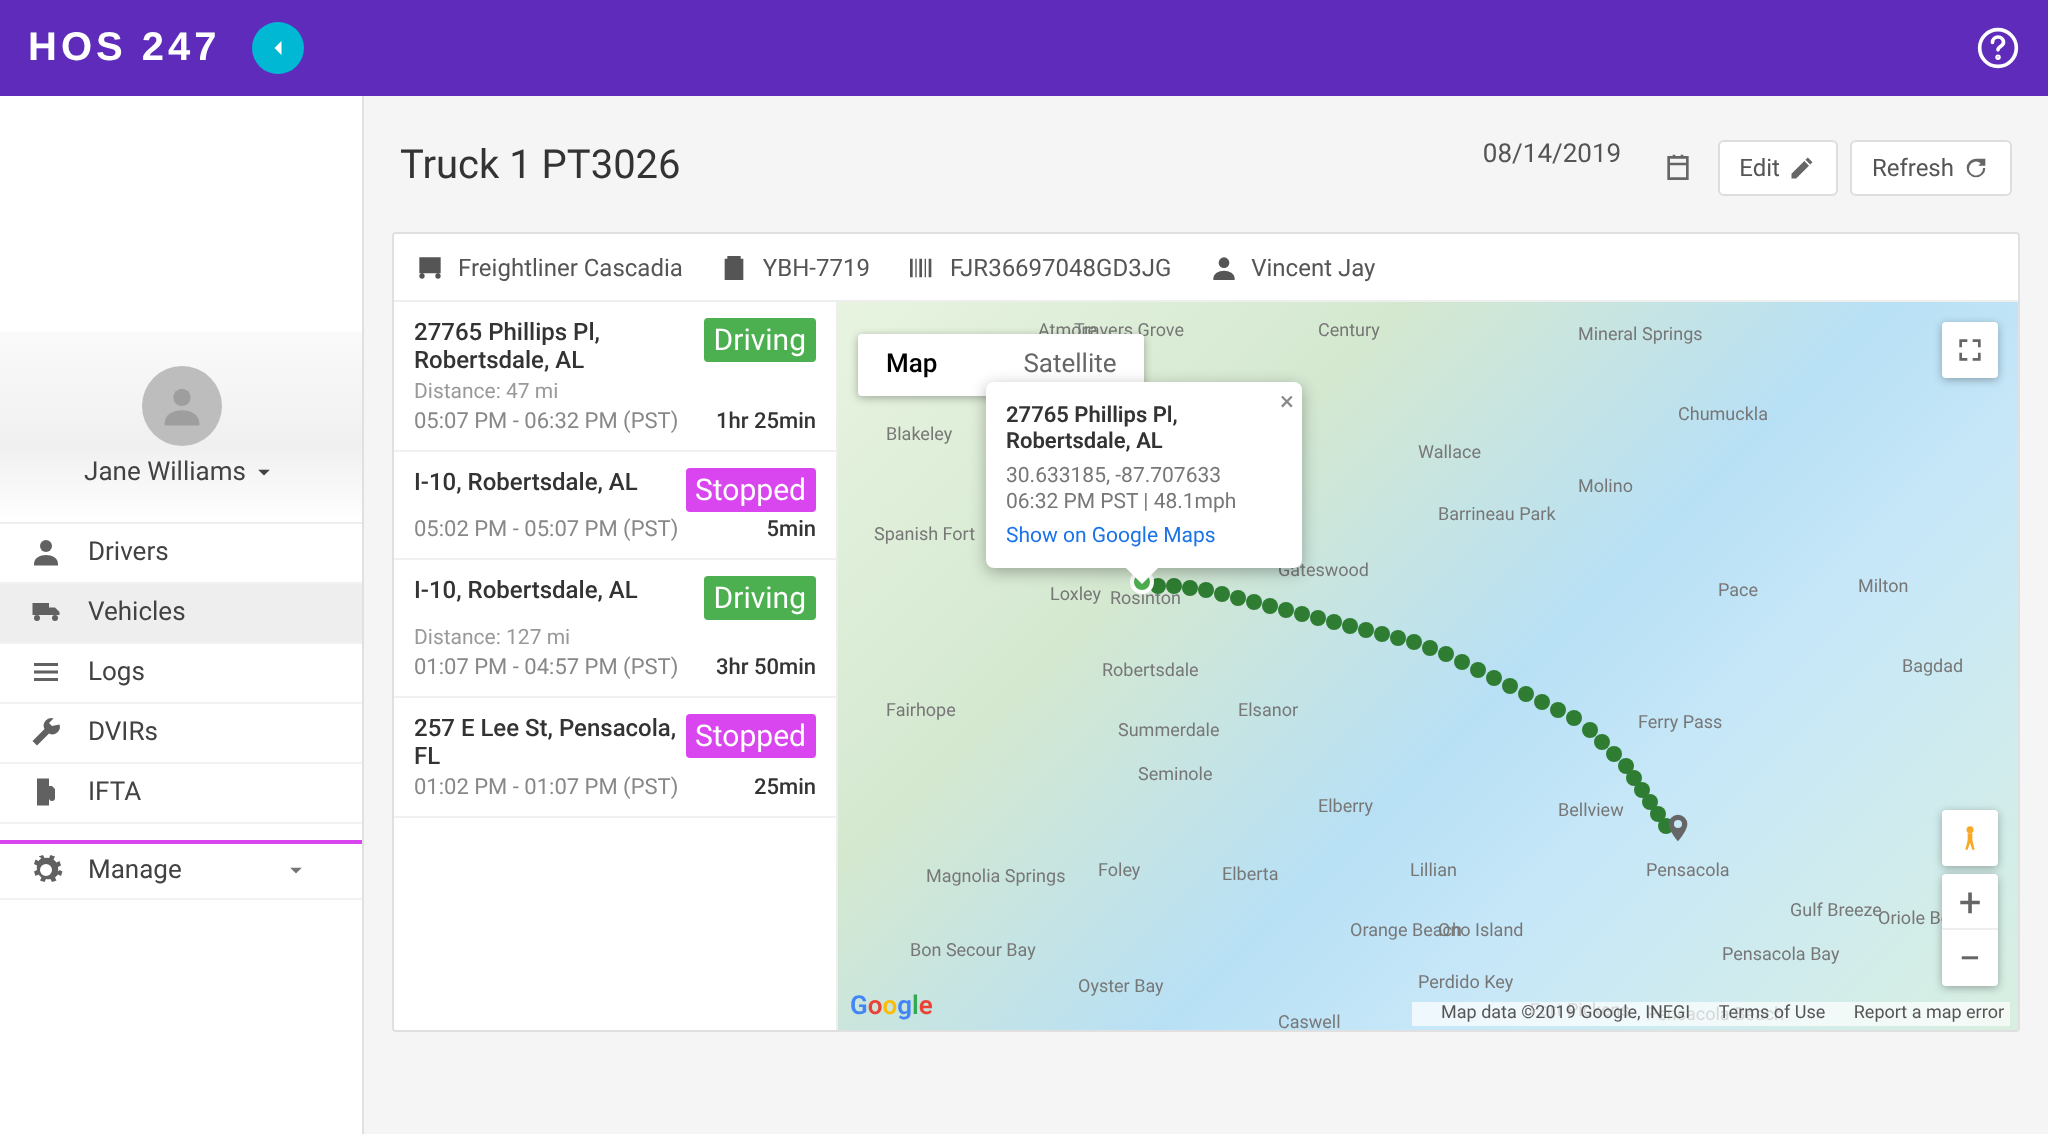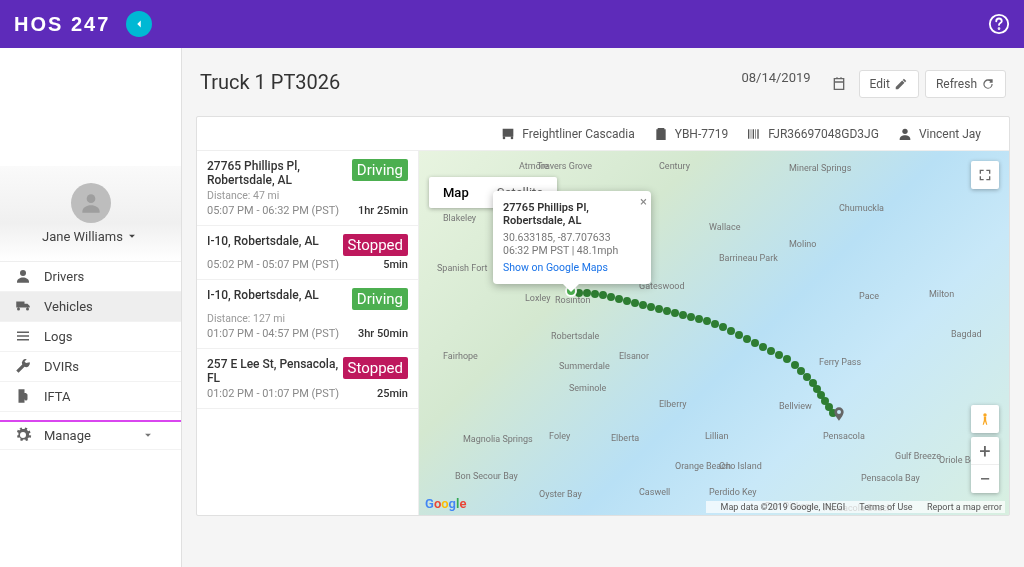--- a/index.html
+++ b/index.html
@@ -33,38 +33,38 @@
 .page-title { font-size: 20px; font-weight:400; color:#333; }
 .ph-spacer { flex:1; }
 .date-text { font-size:13px; color:#555; margin-right:10px; }
 .icon-btn { width:28px; height:28px; display:flex; align-items:center; justify-content:center; cursor:pointer; border:1px solid #ddd; border-radius:3px; background:#fff; margin-left:4px; }
 .icon-btn.plain { border:none; background:transparent; }
 .icon-btn svg { width:16px; height:16px; fill:#666; }
 .text-btn { height:28px; padding:0 10px; border:1px solid #ddd; border-radius:3px; background:#fff; font-size:12px; color:#555; display:flex; align-items:center; cursor:pointer; margin-left:6px; }
 .text-btn svg { width:14px; height:14px; fill:#666; margin-left:4px; }
 
 .details-card { background:#fff; border:1px solid #e0e0e0; border-radius:2px; }
-.meta-row { height:34px; display:flex; align-items:center; padding:0 10px; border-bottom:1px solid #eee; font-size:12px; color:#555;justify-content:flex-end; }
+.meta-row { height:34px; display:flex; align-items:center; padding:0 10px; border-bottom:1px solid #eee; font-size:12px; color:#555; }
 .meta-item { display:flex; align-items:center; margin-right:18px; }
 .meta-item svg { width:16px; height:16px; fill:#555; margin-right:6px; }
 
 .body-split { display:flex; height: 364px; }
 .trip-list { width: 222px; border-right:1px solid #eee; overflow-y:auto; }
 .trip-item { padding:8px 10px; border-bottom:1px solid #f0f0f0; font-size:11px; color:#666; }
 .trip-top { display:flex; align-items:flex-start; }
 .trip-addr { font-size:12px; color:#333; font-weight:500; flex:1; }
 .badge { font-size:15px; padding:2px 5px; border-radius:2px; color:#fff; }
 .badge.driving { background:#4caf50; }
-.badge.stopped { background:#be185d; }
+.badge.stopped { background:#d946ef; }
 .trip-dist { font-size:10.5px; color:#999; margin-top:2px; }
 .trip-bottom { display:flex; justify-content:space-between; margin-top:2px; font-size:11px; color:#888; }
 .trip-dur { color:#333; font-weight:500; }
 
 .map-pane { flex:1; position:relative; background: linear-gradient(135deg, #e8f4e0 0%, #d4e8d0 30%, #b8e0f5 55%, #c8e8f8 70%, #d8efe0 100%); overflow:hidden; }
-.map-type { position:absolute; top:26px; left:10px; background:#fff; border-radius:2px; box-shadow:0 1px 4px rgba(0,0,0,.3); display:flex; z-index:3; }
+.map-type { position:absolute; top:16px; left:10px; background:#fff; border-radius:2px; box-shadow:0 1px 4px rgba(0,0,0,.3); display:flex; z-index:3;gap:15px; }
 .map-type div { padding:8px 14px; font-size:13px; cursor:pointer; color:#666; }
 .map-type div.active { color:#000; font-weight:500; }
 .fullscreen-ctl { position:absolute; top:10px; right:10px; width:28px; height:28px; background:#fff; border-radius:2px; box-shadow:0 1px 4px rgba(0,0,0,.3); display:flex; align-items:center; justify-content:center; cursor:pointer; z-index:3; }
 .fullscreen-ctl svg { width:16px; height:16px; fill:#666; }
 .pegman { position:absolute; right:10px; bottom:82px; width:28px; height:28px; background:#fff; border-radius:2px; box-shadow:0 1px 4px rgba(0,0,0,.3); display:flex; align-items:center; justify-content:center; z-index:3; cursor:pointer; }
 .pegman svg { width:14px; height:18px; fill:#f9a825; }
 .zoom-ctl { position:absolute; right:10px; bottom:22px; width:28px; background:#fff; border-radius:2px; box-shadow:0 1px 4px rgba(0,0,0,.3); z-index:3; }
 .zoom-ctl div { height:28px; display:flex; align-items:center; justify-content:center; font-size:20px; color:#666; cursor:pointer; }
 .zoom-ctl div:first-child { border-bottom:1px solid #eee; }
 .g-logo { position:absolute; left:6px; bottom:4px; font-size:13px; z-index:3; color:#666;}
@@ -370,21 +370,21 @@
           <div class="city" style="left:404px;top:280px">Pensacola</div>
           <div class="city" style="left:400px;top:206px">Ferry Pass</div>
           <div class="city" style="left:510px;top:138px">Milton</div>
           <div class="city" style="left:440px;top:140px">Pace</div>
           <div class="city" style="left:18px;top:112px">Spanish Fort</div>
           <div class="city" style="left:24px;top:200px">Fairhope</div>
           <div class="city" style="left:44px;top:283px">Magnolia Springs</div>
           <div class="city" style="left:300px;top:102px">Barrineau Park</div>
           <div class="city" style="left:290px;top:71px">Wallace</div>
           <div class="city" style="left:150px;top:232px">Seminole</div>
-          <div class="city" style="left:220px;top:336px">Caswell</div>
+          <div class="city" style="left:220px;top:356px">Caswell</div>
           <div class="city" style="left:120px;top:338px">Oyster Bay</div>
           <div class="city" style="left:36px;top:320px">Bon Secour Bay</div>
           <div class="city" style="left:290px;top:336px">Perdido Key</div>
           <div class="city" style="left:346px;top:350px">Fort Pickens</div>
           <div class="city" style="left:256px;top:310px">Orange Beach</div>
           <div class="city" style="left:300px;top:310px">Ono Island</div>
           <div class="city" style="left:442px;top:322px">Pensacola Bay</div>
           <div class="city" style="left:404px;top:352px">Pensacola Beach</div>
           <div class="city" style="left:240px;top:10px">Century</div>
           <div class="city" style="left:100px;top:10px">Atmore</div>

